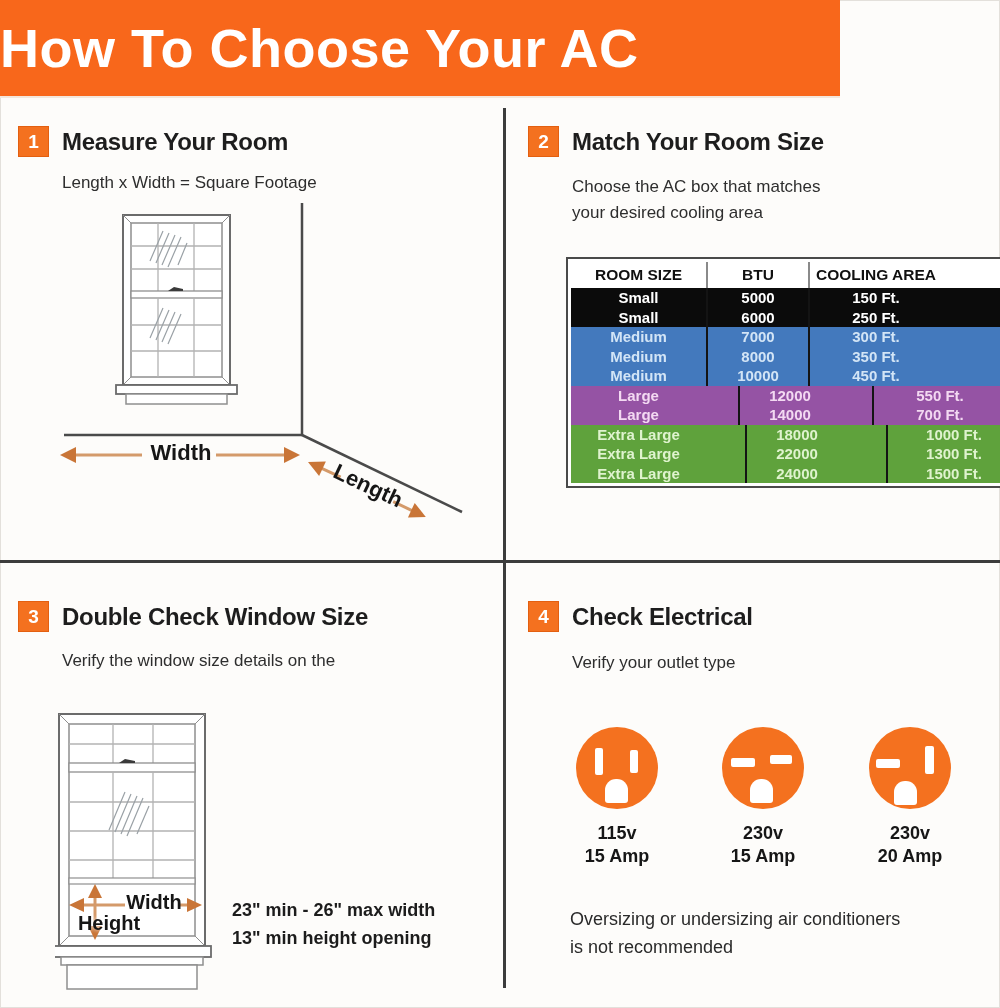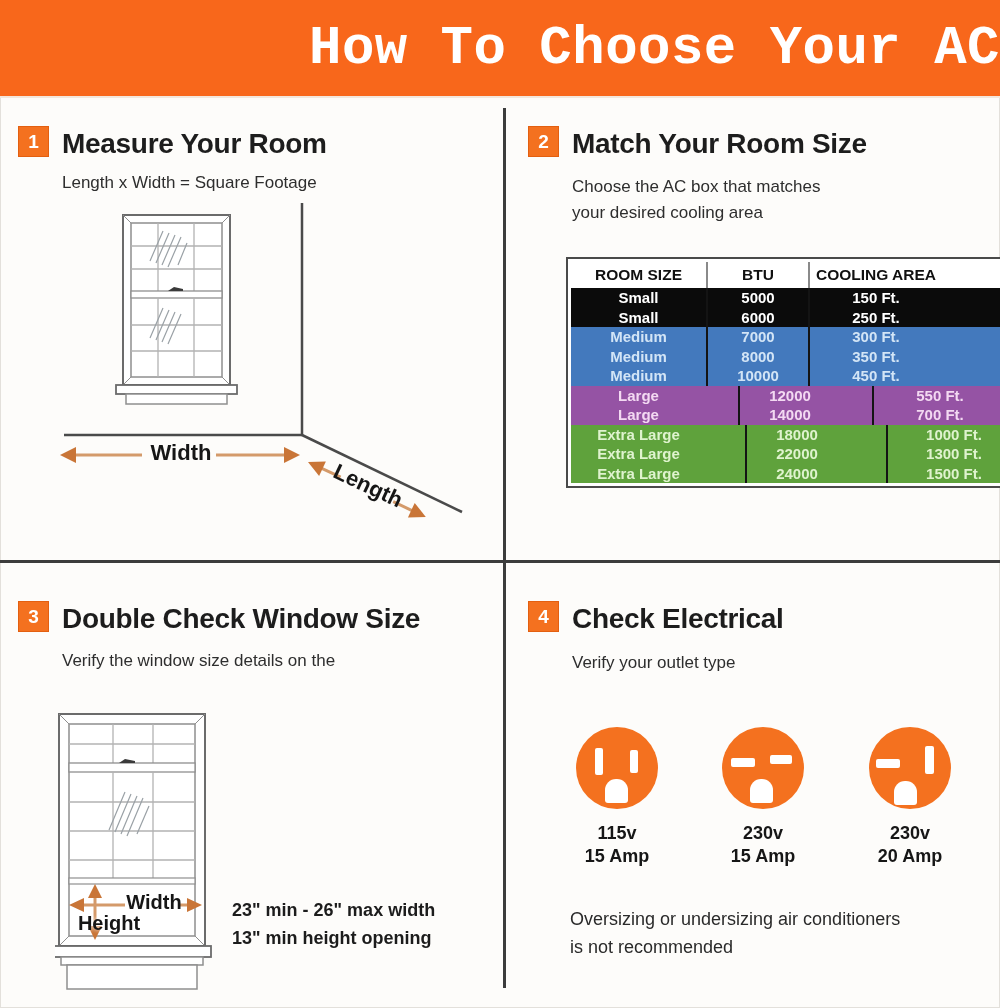--- a/index.html
+++ b/index.html
@@ -4,38 +4,37 @@
 <style>
   html,body{margin:0;padding:0;}
   body{
     width:1000px;height:1008px;overflow:hidden;position:relative;
     background:#fdfcfa;font-family:"Liberation Sans","DejaVu Sans",sans-serif;
     box-shadow:inset 0 0 0 1px #e3e0db;
   }
   .abs{position:absolute;}
   
   .top-banner{
-    position:absolute;left:0;top:0;width:1000px;height:96px;
-    background:#F8671B;display:flex;align-items:center;justify-content:flex-end;
+    position:absolute;left:0;top:0;width:840px;height:96px;
+    background:#F8671B;display:flex;align-items:center;justify-content:flex-start;
     border-bottom:2px solid #f3e7dc;
-    font-family:Liberation Mono, monospace;
   }
   .top-banner h1{
     margin:0;color:#ffffff;font-size:54px;font-weight:bold;letter-spacing:0.5px;
   }
   
   .divider-v{position:absolute;left:503px;top:108px;width:3px;height:880px;background:#3c3c3c;}
   .divider-h{position:absolute;left:0;top:560px;width:1000px;height:3px;background:#3c3c3c;}
   
   .badge{
     position:absolute;width:31px;height:31px;background:#F4711F;color:#fff;
     display:flex;align-items:center;justify-content:center;
     font-size:19px;font-weight:bold;box-shadow:inset 0 0 0 1px #e35f10;
   }
-  .sec-heading{position:absolute;font-size:28px;font-weight:bold;color:#1d1d1d;letter-spacing:-0.3px;}
+  .sec-heading{position:absolute;font-size:24px;font-weight:bold;color:#1d1d1d;letter-spacing:-0.3px;}
   .sec-sub{position:absolute;font-size:17px;color:#2e2e2e;line-height:26px;}
   
   .ac-table{
     position:absolute;left:566px;top:257px;background:#ffffff;
     border:2px solid #4a4a4a;padding:3px;
   }
   .t-row{display:flex;height:19.5px;}
   .t-row.header{height:26px;background:#ffffff;color:#101010;}
   .t-cell{
     width:135px;display:flex;align-items:center;justify-content:center;

